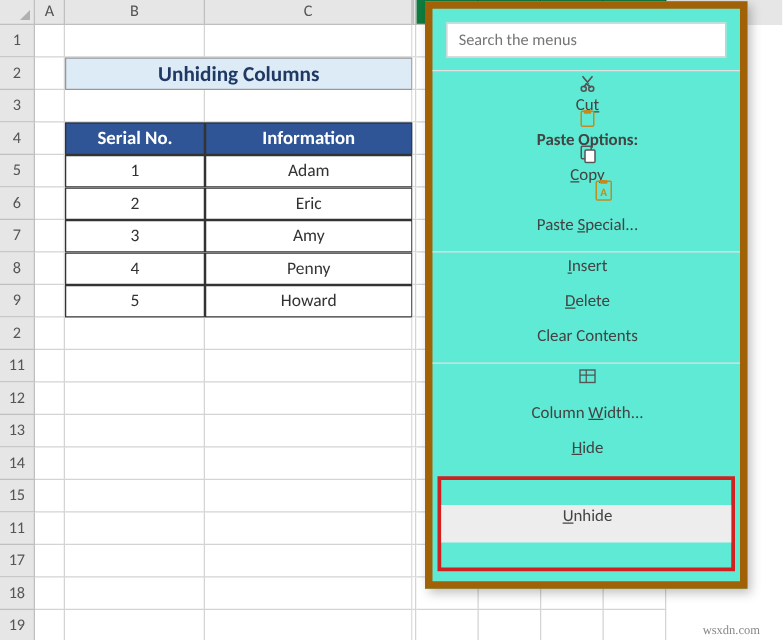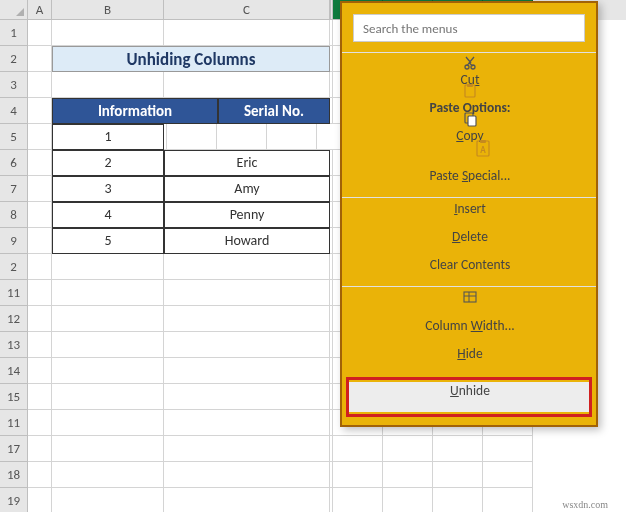--- a/index.html
+++ b/index.html
@@ -150,22 +150,22 @@
   text-align: center;
   line-height: 24px;
 }
 
 
 .context-menu {
   position: absolute;
   left: 340px;
   top: 1px;
   width: 258px;
-  background: #eab308;
-  border: 2px solid #a16207;
+  background: #5eead4;
+  border: 6px solid #a16207;
   box-shadow: 3px 3px 8px rgba(0,0,0,0.25);
   z-index: 100;
   padding-bottom: 4px;
 }
 .search-wrap {
   padding: 11px 11px 8px 11px;
 }
 .search-input {
   width: 100%;
   height: 28px;
@@ -190,21 +190,21 @@
   color: #444;
   cursor: default;
   flex-direction: column;
 }
 .menu-item.highlighted {
   background: #ededed;
 }
 .unhide-box {
   margin: 4px;
   border: 3px solid #d02020;
-  padding: 2px 0;
+  padding: 20px 0;
 }
 .unhide-box .menu-item {
   height: 30px;
 }
 .menu-icon {
   width: 26px;
   display: inline-flex;
   align-items: center;
   justify-content: center;
 }
@@ -292,32 +292,33 @@
         <div class="cell col-C"></div>
       <div class="hidden-col-marker"></div>
       <div class="cell col-H"></div>
         <div class="cell col-I"></div>
         <div class="cell col-J"></div>
         <div class="cell col-K"></div>
     </div>
 
     <div class="row">
       <div class="cell col-A"></div>
+      <div class="cell col-B th-cell">Serial No.</div>
       <div class="cell col-C th-cell">Information</div>
-      <div class="cell col-B th-cell">Serial No.</div>
       <div class="hidden-col-marker"></div>
       <div class="cell col-H"></div>
         <div class="cell col-I"></div>
         <div class="cell col-J"></div>
         <div class="cell col-K"></div>
     </div>
 
     <div class="row">
       <div class="cell col-A"></div>
       <div class="cell col-B td-cell">1</div>
+      <div class="cell col-C td-cell">Adam</div>
       <div class="hidden-col-marker"></div>
       <div class="cell col-H"></div>
         <div class="cell col-I"></div>
         <div class="cell col-J"></div>
         <div class="cell col-K"></div>
     </div>
 
     <div class="row">
       <div class="cell col-A"></div>
       <div class="cell col-B td-cell">2</div>

